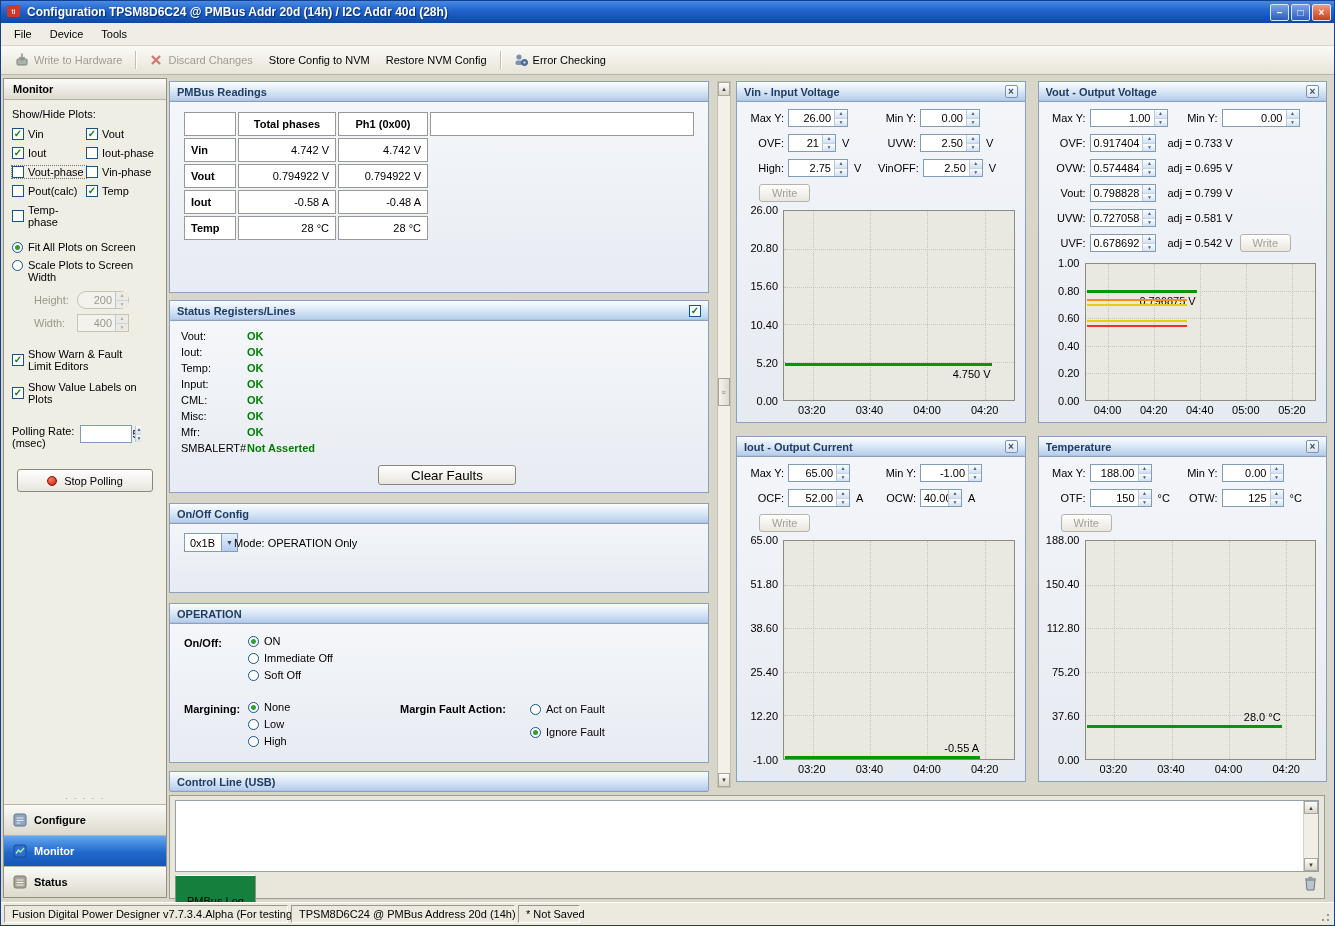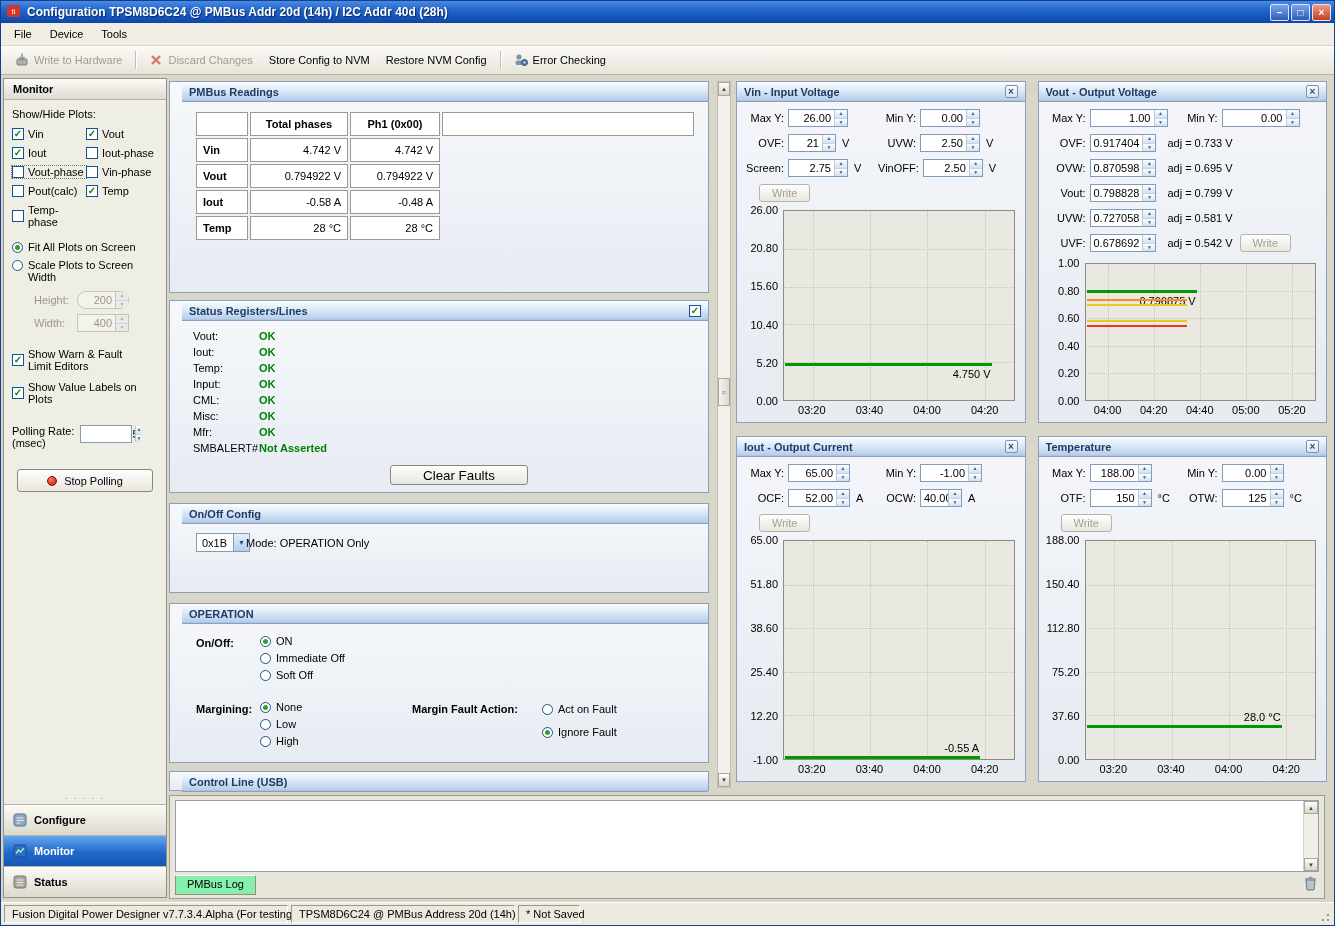--- a/index.html
+++ b/index.html
@@ -71,21 +71,21 @@
   .spin-val { flex:1; text-align:right; padding:2px 3px 0; overflow:hidden; white-space:nowrap; }
   .spin-btns { width:13px; display:flex; flex-direction:column; border-left:1px solid #b9c9dd; }
   .spin-up,.spin-dn { flex:1; font-size:5px; line-height:7px; text-align:center; color:#44618c;
     background:linear-gradient(180deg,#fdfefe,#d3e0f2); }
   .spin-up { border-bottom:1px solid #c4d3e6; }
   .spin.disabled { border-color:#c6c3b8; background:#f3f2ed; }
   .spin.disabled .spin-val { color:#9a978c; }
   .spin.disabled .spin-up,.spin.disabled .spin-dn { color:#b0ada2; background:#eceae2; }
 
   
-  .panel { position:relative; border:1px solid #8ba0bc; background:linear-gradient(180deg,#f6f8fb,#e7ebf2);padding-left:12px; }
+  .panel { position:relative; border:1px solid #8ba0bc; background:linear-gradient(180deg,#f6f8fb,#e7ebf2); }
   .panel-header { height:20px; display:flex; align-items:center; padding:0 7px;
     background:linear-gradient(180deg,#fcfdfe,#dce9f7 45%,#b9cfec 92%,#a6bede);
     border-bottom:1px solid #8ba0bc; font-weight:bold; color:#1e3c64; }
   .ph-title { flex:1; white-space:nowrap; overflow:hidden; }
   .close-box { width:13px; height:13px; border:1px solid #7b93b3; border-radius:2px; margin-left:auto;
     background:linear-gradient(180deg,#fdfdfd,#d7e2f0); color:#33506e; font-size:10px;
     line-height:11px; text-align:center; }
 
   #center { position:absolute; left:168px; top:5px; width:540px; }
   #panel-readings { height:212px; margin-bottom:7px; }
@@ -164,22 +164,22 @@
   
   #log-area { position:absolute; left:168px; top:719px; right:9px; height:104px;
     border:1px solid #a09d90; background:#e9e6dc; }
   #log-box { position:absolute; left:5px; top:4px; right:5px; bottom:26px; background:#fff;
     border:1px solid #93a0b0; }
   #log-vscroll { position:absolute; right:0; top:0; bottom:0; width:15px; background:#f0eee6;
     border-left:1px solid #d4d1c5; }
   #log-vscroll .scroll-btn { height:13px; }
   #log-tabs { position:absolute; left:5px; bottom:2px; right:5px; height:21px;
     display:flex; align-items:flex-start; }
-  .log-tab { border:1px solid #948f7e; border-top:1px solid #fff; background:#86efac;
-    padding:2px 11px 4px; }
+  .log-tab { border:1px solid #948f7e; border-top:1px solid #fff; background:#15803d;
+    padding:19px 11px 4px; }
   #log-trash { margin-left:auto; width:18px; height:17px; display:flex; align-items:center; justify-content:center; }
 
   
   #statusbar { position:absolute; bottom:0; height:23px; left:0; right:0; background:#eceadf;
     border-top:1px solid #fff; display:flex; gap:3px; padding:2px 3px; align-items:stretch; }
   .sb-cell { border:1px solid; border-color:#9c998c #ffffff #ffffff #9c998c; padding:2px 7px 0;
     background:#eceadf; white-space:nowrap; }
   .sb-grip { margin-left:auto; align-self:flex-end; width:13px; height:13px;
     background:
       radial-gradient(circle at 10px 10px,#989588 1.2px,transparent 1.4px),
@@ -578,21 +578,21 @@
                   <span class="spin-btns">
                     <span class="spin-up">▲</span>
                     <span class="spin-dn">▼</span>
                   </span>
                 </span>
                 <span class="unit">V</span>
               </span>
             </div>
             <div class="plot-row">
               <span class="ctl">
-                <span class="lbl">Screen:</span>
+                <span class="lbl">High:</span>
                 <span class="spin" style="width: 60px;">
                   <span class="spin-val">2.75</span>
                   <span class="spin-btns">
                     <span class="spin-up">▲</span>
                     <span class="spin-dn">▼</span>
                   </span>
                 </span>
                 <span class="unit">V</span>
               </span>
               <span class="ctl">
@@ -678,21 +678,21 @@
                     <span class="spin-dn">▼</span>
                   </span>
                 </span>
                 <span class="adj">adj = 0.733 V</span>
               </span>
             </div>
             <div class="plot-row">
               <span class="ctl">
                 <span class="lbl">OVW:</span>
                 <span class="spin" style="width: 78px;">
-                  <span class="spin-val">0.870598</span>
+                  <span class="spin-val">0.574484</span>
                   <span class="spin-btns">
                     <span class="spin-up">▲</span>
                     <span class="spin-dn">▼</span>
                   </span>
                 </span>
                 <span class="adj">adj = 0.695 V</span>
               </span>
             </div>
             <div class="plot-row">
               <span class="ctl">

